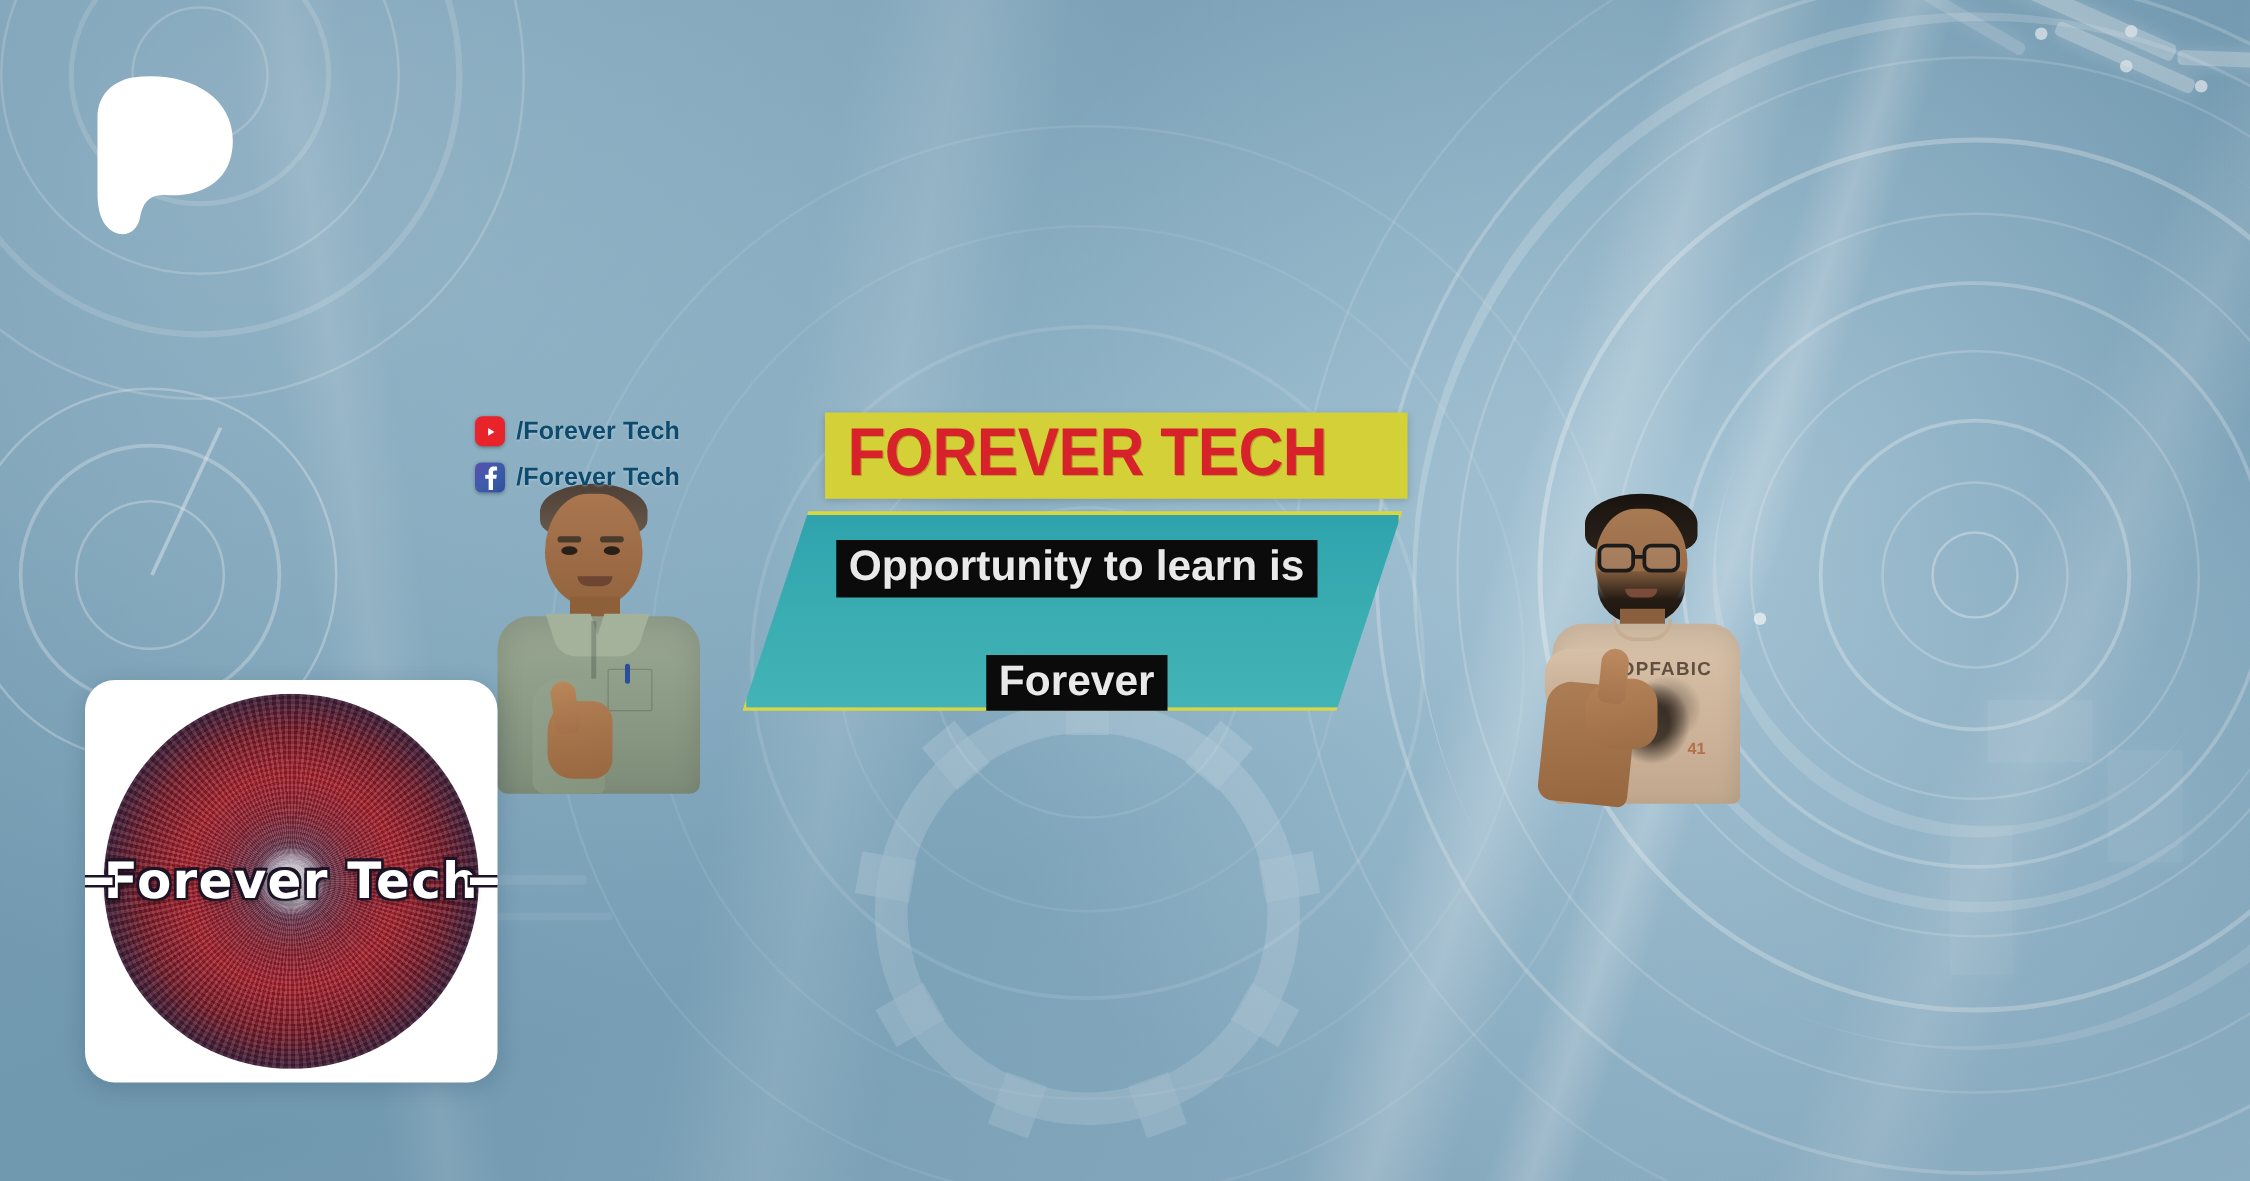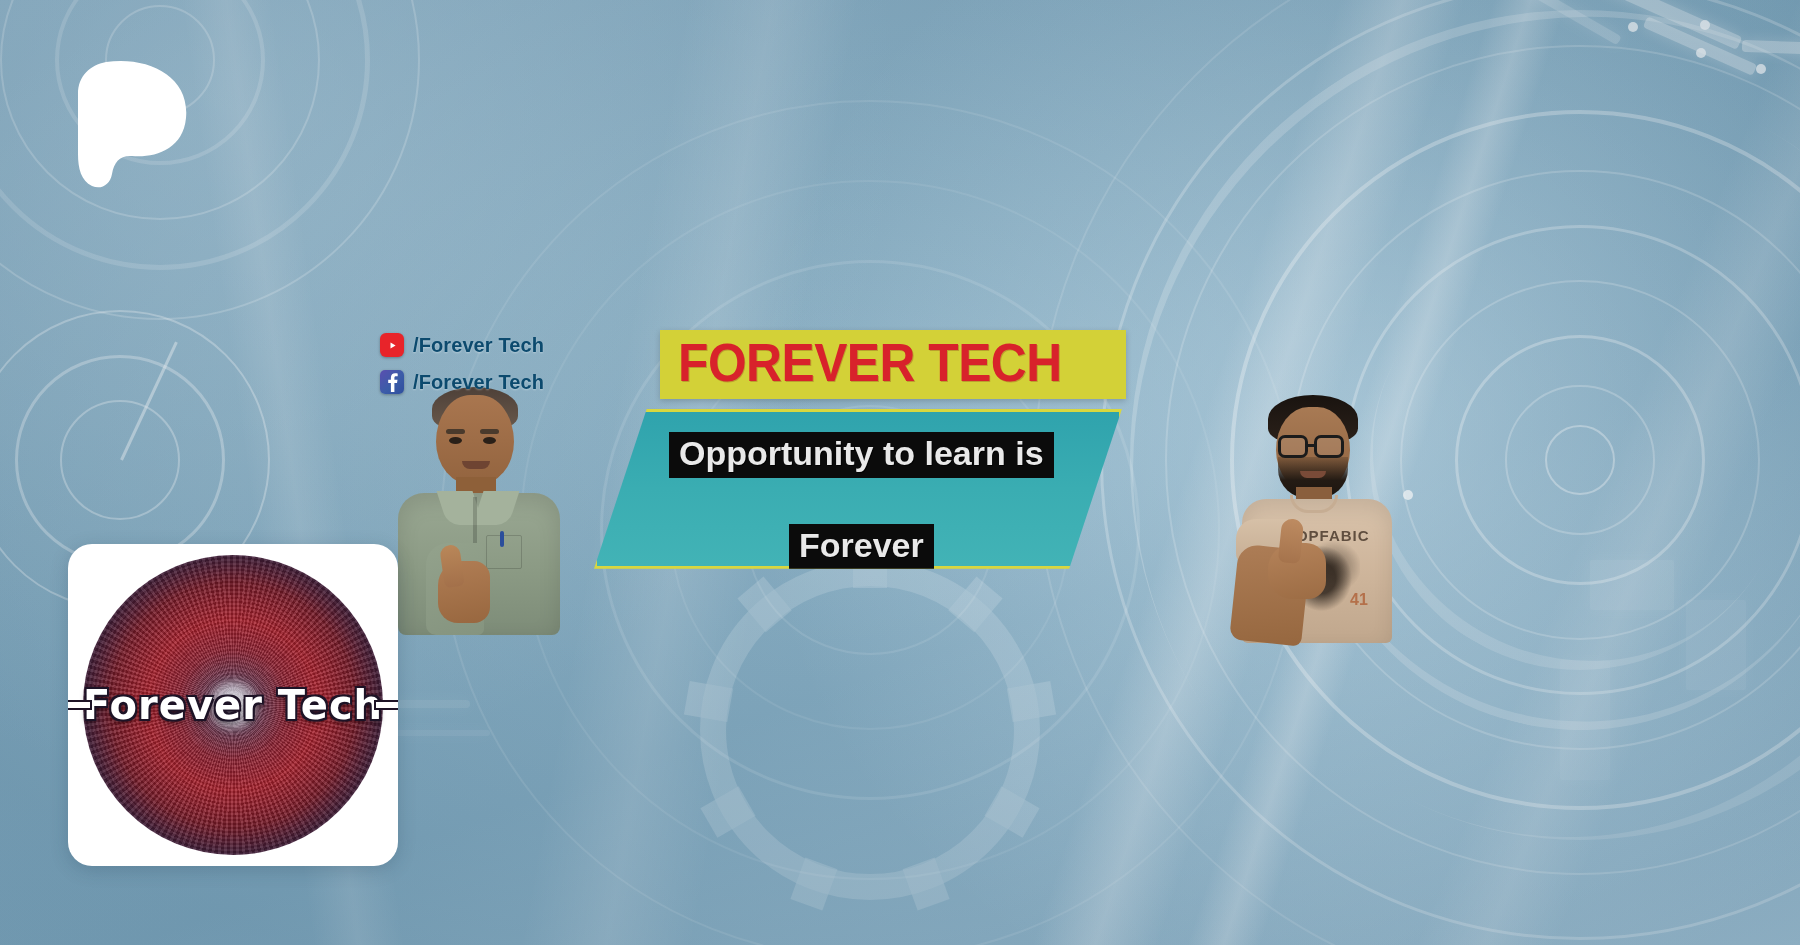--- a/index.html
+++ b/index.html
@@ -227,21 +227,21 @@
   .pr-collar { position:absolute; left:62px; top:100px; width:48px; height:18px;
                border:3px solid #c6ad93; border-top:0; border-radius:0 0 24px 24px; }
   .pr-print { position:absolute; left:58px; top:142px; width:74px; height:74px;
               background:
                 radial-gradient(ellipse at 48% 56%, rgba(30,22,16,.85) 0%, rgba(30,22,16,.85) 26%, rgba(30,22,16,0) 56%),
                 radial-gradient(ellipse at 64% 40%, rgba(30,22,16,.6) 0%, rgba(30,22,16,0) 42%);
               opacity:.9; }
   .pr-print-txt { position:absolute; left:58px; top:132px; width:76px; text-align:center;
                   font-size:15px; font-weight:700; color:#3a2a1e; letter-spacing:1px; opacity:.75; }
   .pr-num-l { position:absolute; left:56px; top:196px; font-size:13px; font-weight:700; color:#b4704a; }
-  .pr-num-r { position:absolute; left:122px; top:196px; font-size:16px; font-weight:700; color:#b4704a; }
+  .pr-num-r { position:absolute; left:122px; top:196px; font-size:13px; font-weight:700; color:#b4704a; }
   .pr-arm { position:absolute; left:6px; top:152px; width:72px; height:96px;
             background:linear-gradient(170deg,#ad7d56,#96673f); border-radius:20px 28px 8px 12px;
             transform:rotate(6deg); }
   .pr-sleeve { position:absolute; left:8px; top:124px; width:62px; height:48px;
                background:linear-gradient(180deg,#d6c0a7,#c5ac92); border-radius:20px 10px 14px 14px; }
   .pr-hand { position:absolute; left:40px; top:148px; width:58px; height:56px;
              background:linear-gradient(170deg,#b5835a,#9c6c44); border-radius:26px 20px 18px 24px; }
   .pr-thumb { position:absolute; left:52px; top:124px; width:22px; height:44px;
               background:linear-gradient(180deg,#bd8b61,#a5734c); border-radius:11px 11px 7px 7px;
               transform:rotate(6deg); }

